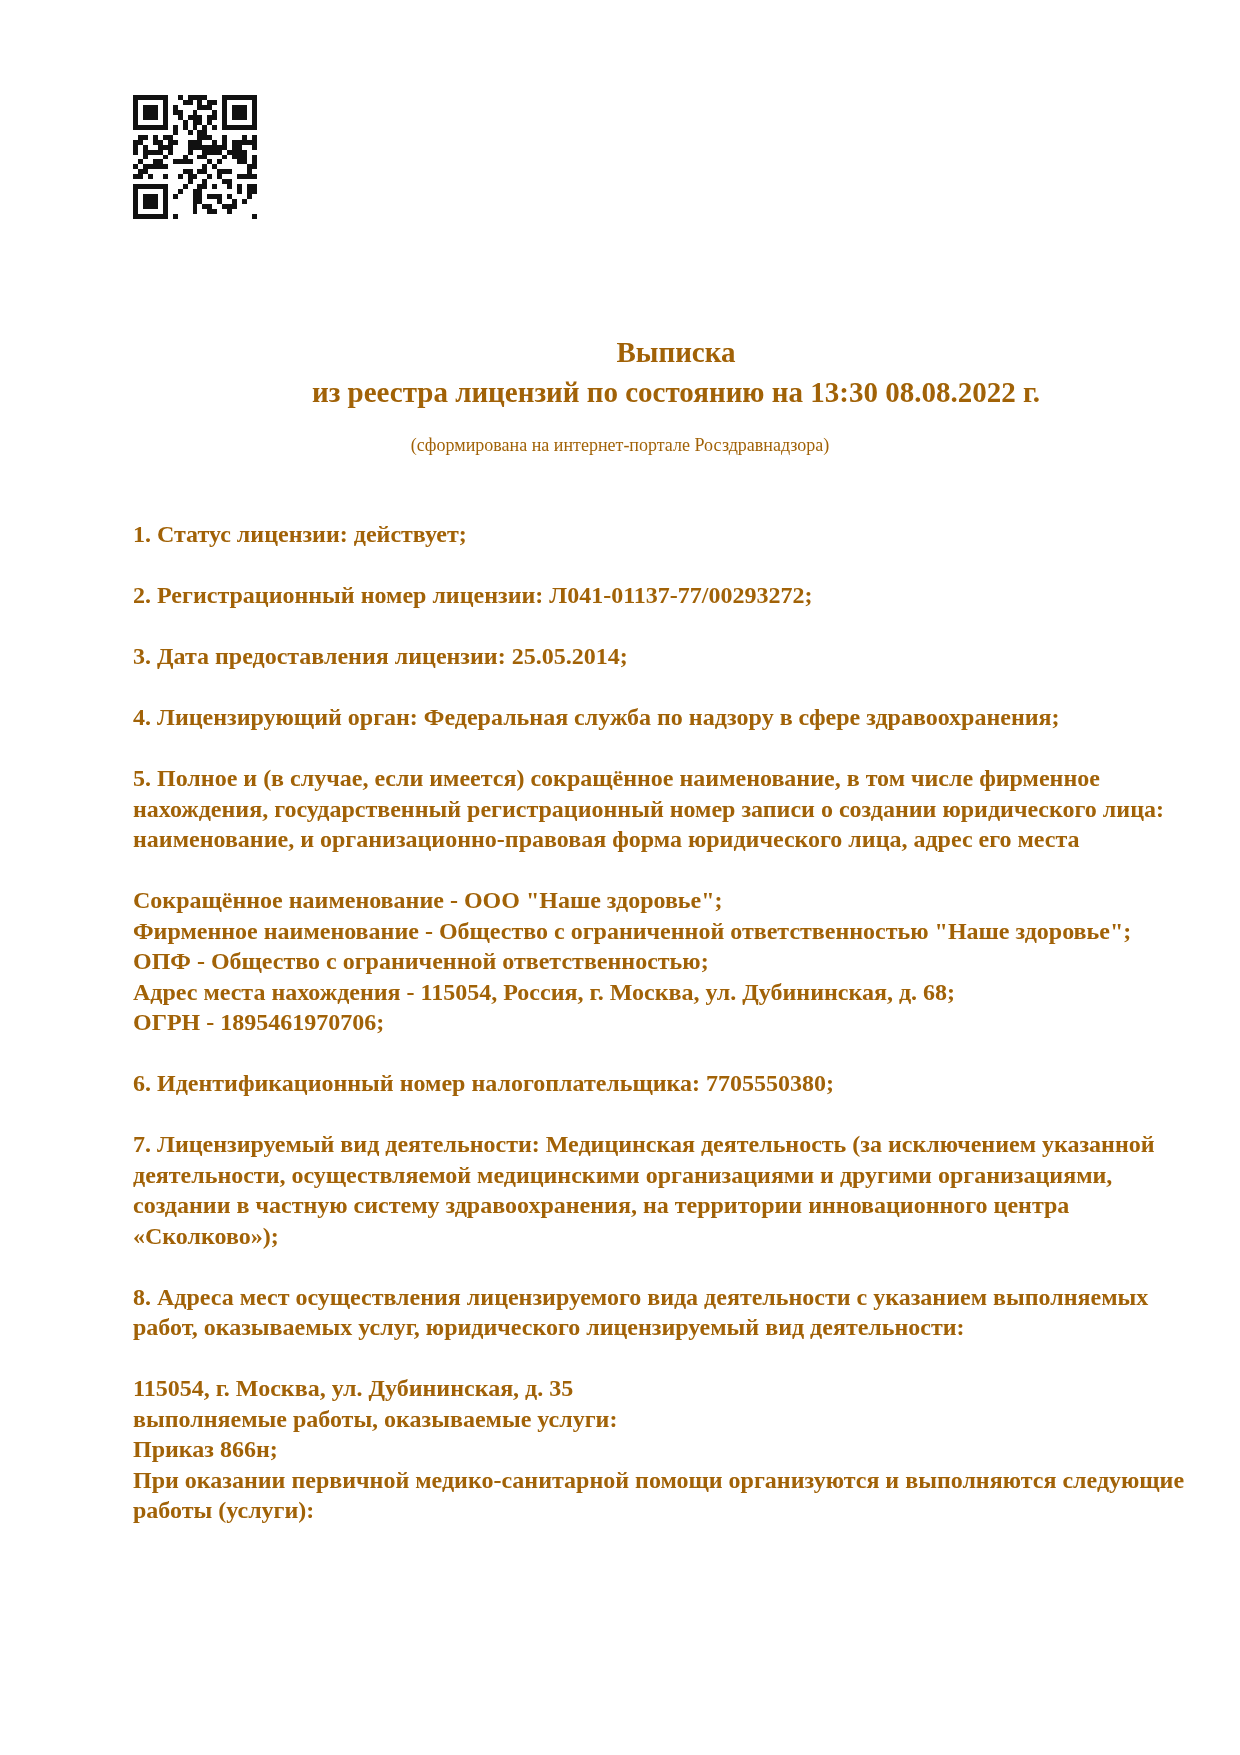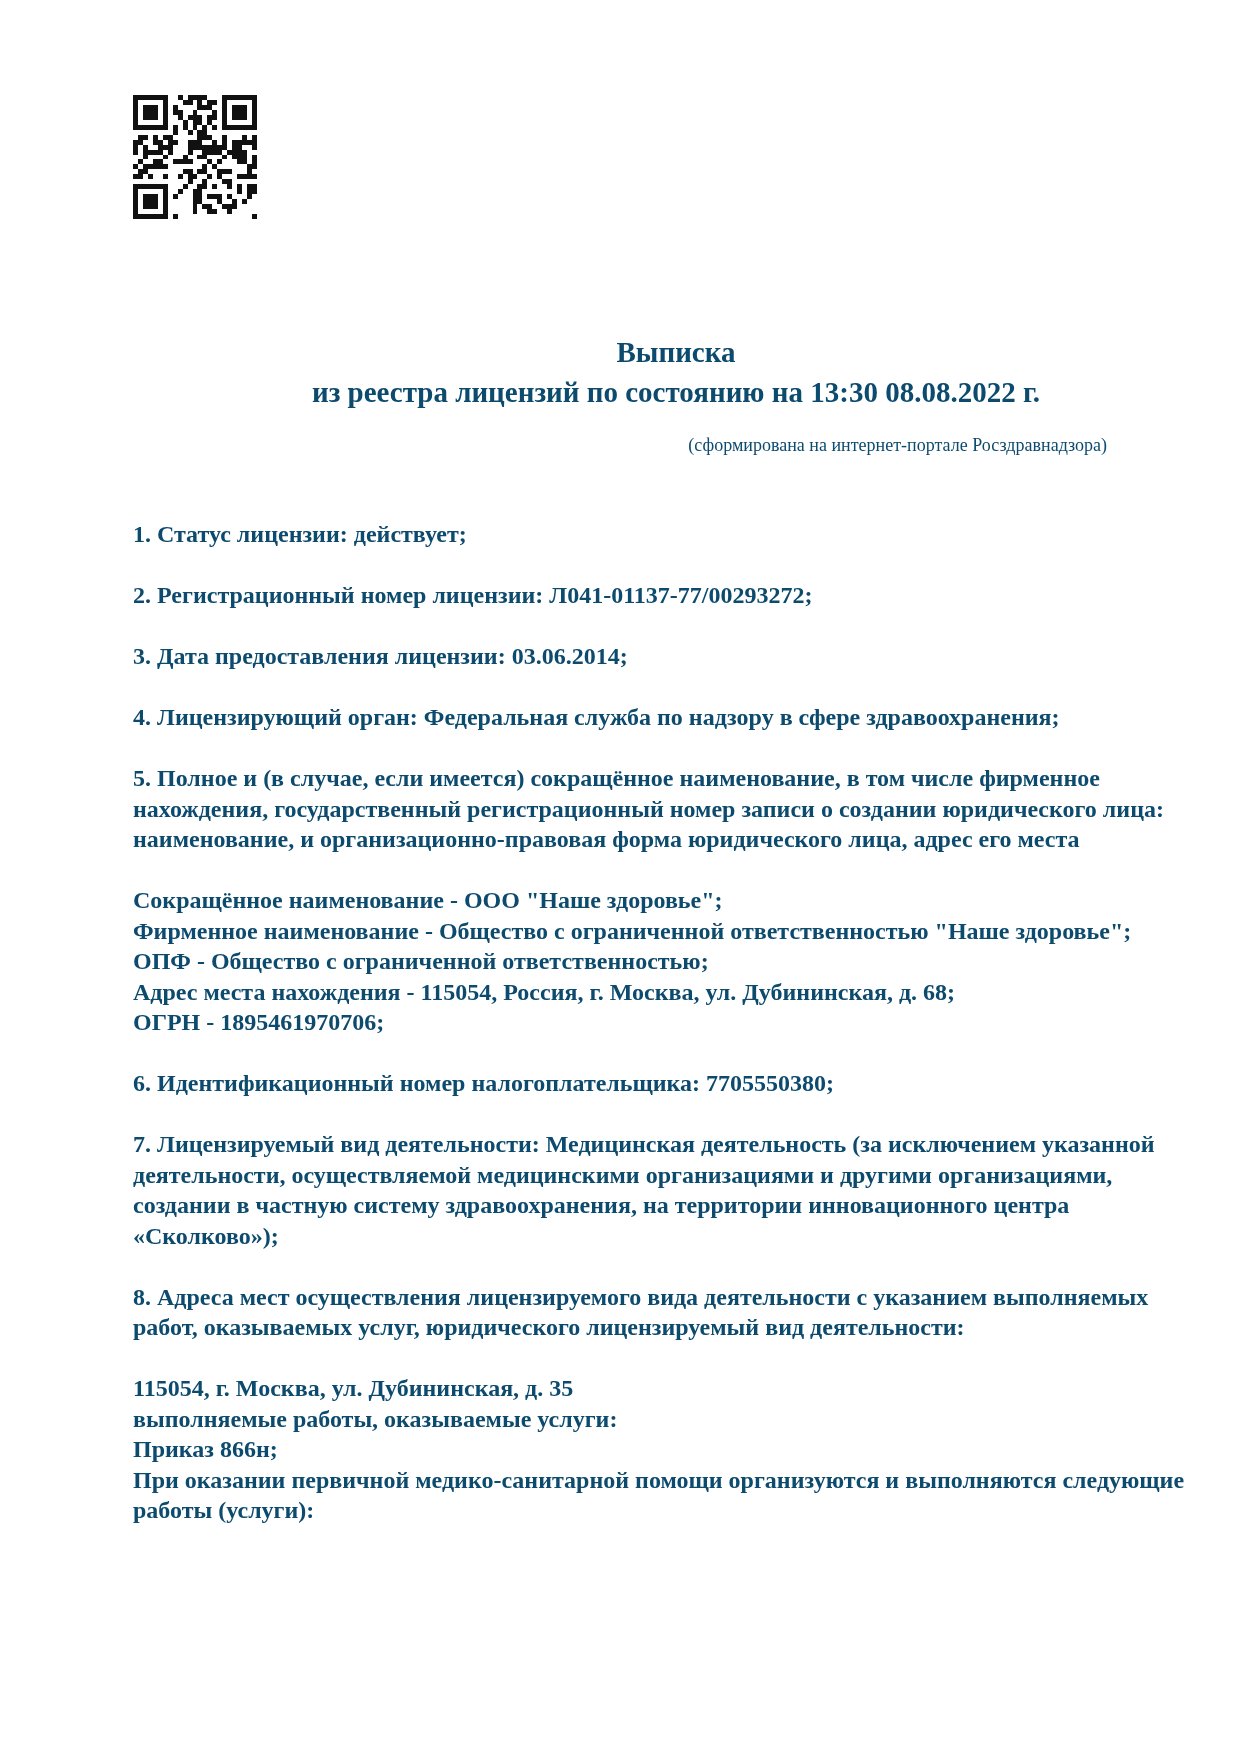--- a/index.html
+++ b/index.html
@@ -2,21 +2,21 @@
 <html><head>
 <meta charset="utf-8">
 <style>
   html, body { margin: 0; padding: 0; background: #e8e8e8; }
   .page {
     position: relative;
     width: 1240px;
     height: 1755px;
     margin: 0 auto;
     background: #ffffff;
-    color: #0c4a6e;
+    color: #a16207;
     font-family: "Liberation Serif", "DejaVu Serif", serif;
     overflow: hidden;
   }
   .qr {
     display: block;
     margin: 95px 0 0 133px;
     width: 124px;
     height: 124px;
     shape-rendering: crispEdges;
   }
@@ -24,21 +24,21 @@
     margin: 113px 0 0 133px;
     width: 1086px;
     text-align: center;
     font-size: 29px;
     font-weight: bold;
     line-height: 40px;
   }
   .subtitle-row {
     margin: 21px 0 16px 133px;
     width: 974px;
-    text-align: right;
+    text-align: center;
     font-size: 18px;
     line-height: 24px;
   }
   .doc-body {
     margin: 62px 0 0 133px;
     width: 1020px;
     font-size: 24px;
     line-height: 30.5px;
     font-weight: bold;
   }
@@ -355,21 +355,21 @@
   </div>
 
   <div class="doc-body" id="doc-body">
       <div class="para">
         <div class="line">1. Статус лицензии: действует;</div>
       </div>
       <div class="para">
         <div class="line">2. Регистрационный номер лицензии: Л041-01137-77/00293272;</div>
       </div>
       <div class="para">
-        <div class="line">3. Дата предоставления лицензии: 03.06.2014;</div>
+        <div class="line">3. Дата предоставления лицензии: 25.05.2014;</div>
       </div>
       <div class="para">
         <div class="line">4. Лицензирующий орган: Федеральная служба по надзору в сфере здравоохранения;</div>
       </div>
       <div class="para">
         <div class="line">5. Полное и (в случае, если имеется) сокращённое наименование, в том числе фирменное</div>
         <div class="line">нахождения, государственный регистрационный номер записи о создании юридического лица:</div>
         <div class="line">наименование, и организационно-правовая форма юридического лица, адрес его места</div>
       </div>
       <div class="para">

